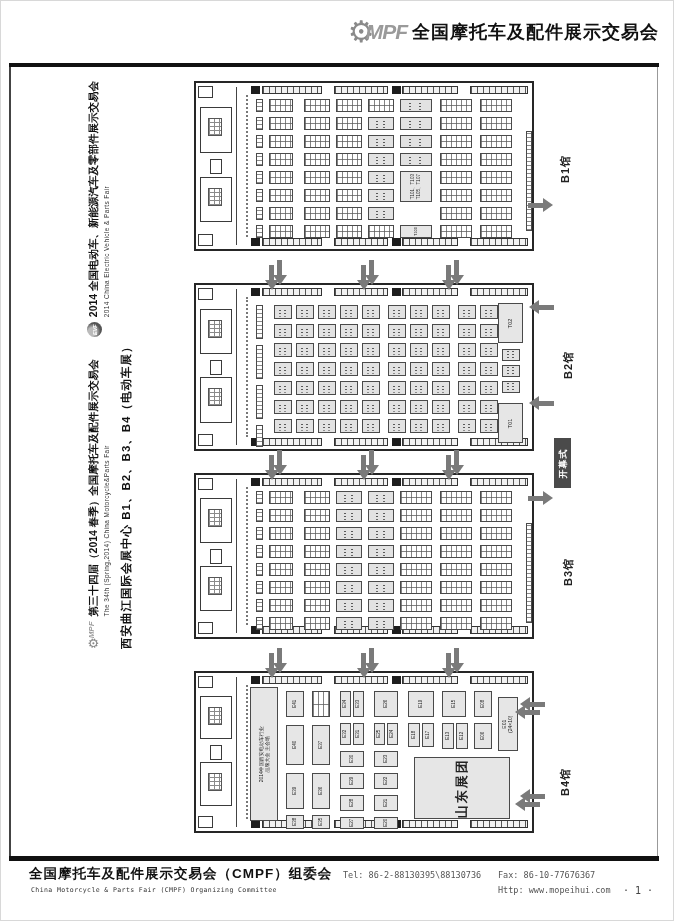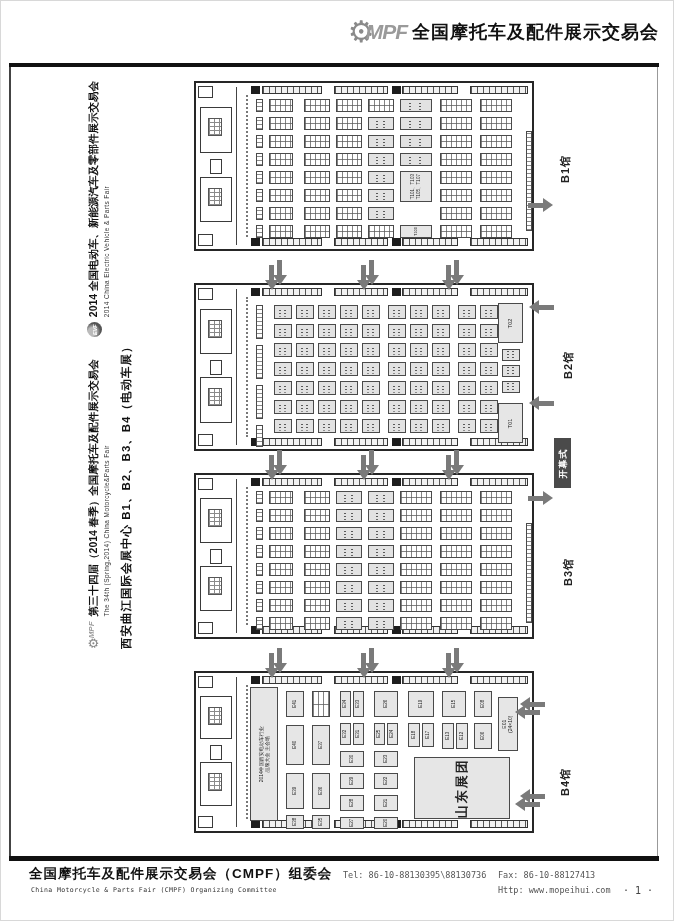--- a/index.html
+++ b/index.html
@@ -666,18 +666,18 @@
         </div>
         <div class="arr1" style="left: 5px; top: 8px;">
           <div class="shaft"></div>
           <div class="head"></div>
         </div>
       </div>
     </div>
 
   <div class="f-orgcn">全国摩托车及配件展示交易会（CMPF）组委会</div>
   <div class="f-orgen">China Motorcycle &amp; Parts Fair (CMPF) Organizing Committee</div>
-  <div class="f-cell" style="left:342px;top:869px;">Tel: 86-10-88130395\88130736</div>
-  <div class="f-cell" style="left:497px;top:869px;">Fax: 86-10-88127413</div>
+  <div class="f-cell" style="left:342px;top:869px;">Tel: 86-2-88130395\88130736</div>
+  <div class="f-cell" style="left:497px;top:869px;">Fax: 86-10-77676367</div>
   <div class="f-cell" style="left:497px;top:884px;">Http: www.mopeihui.com</div>
   <div class="pagenum">· 1 ·</div>
 
 </div>
 
 </body></html>

